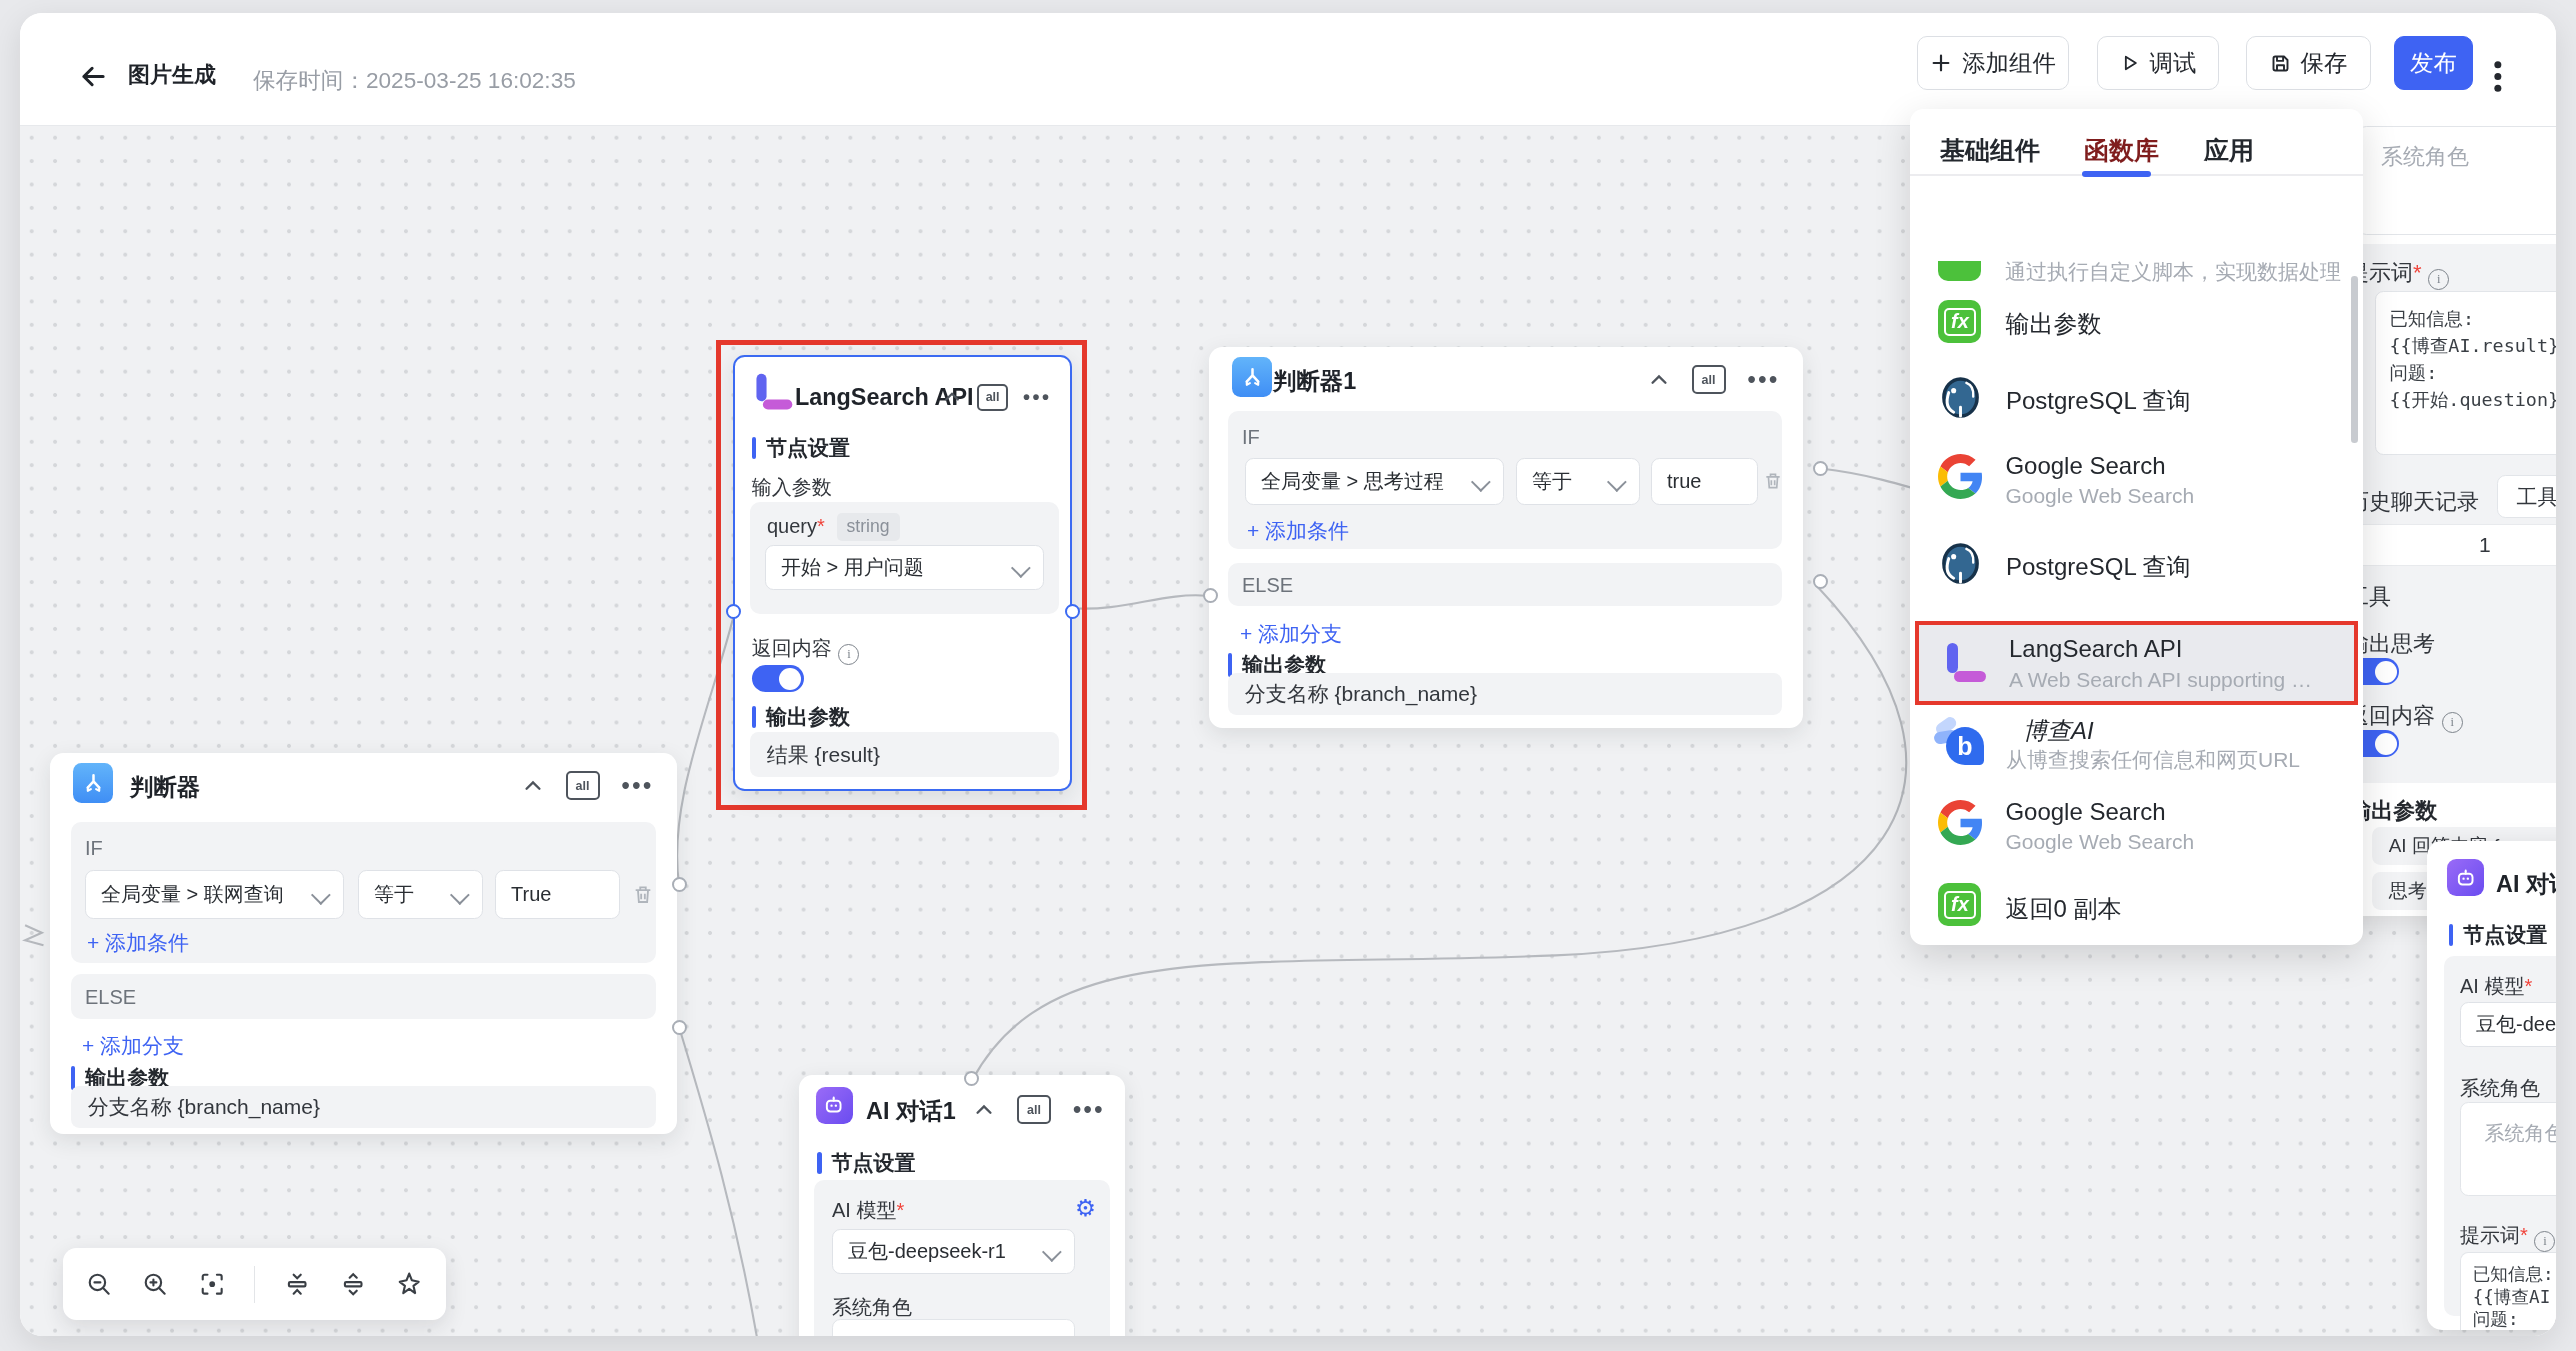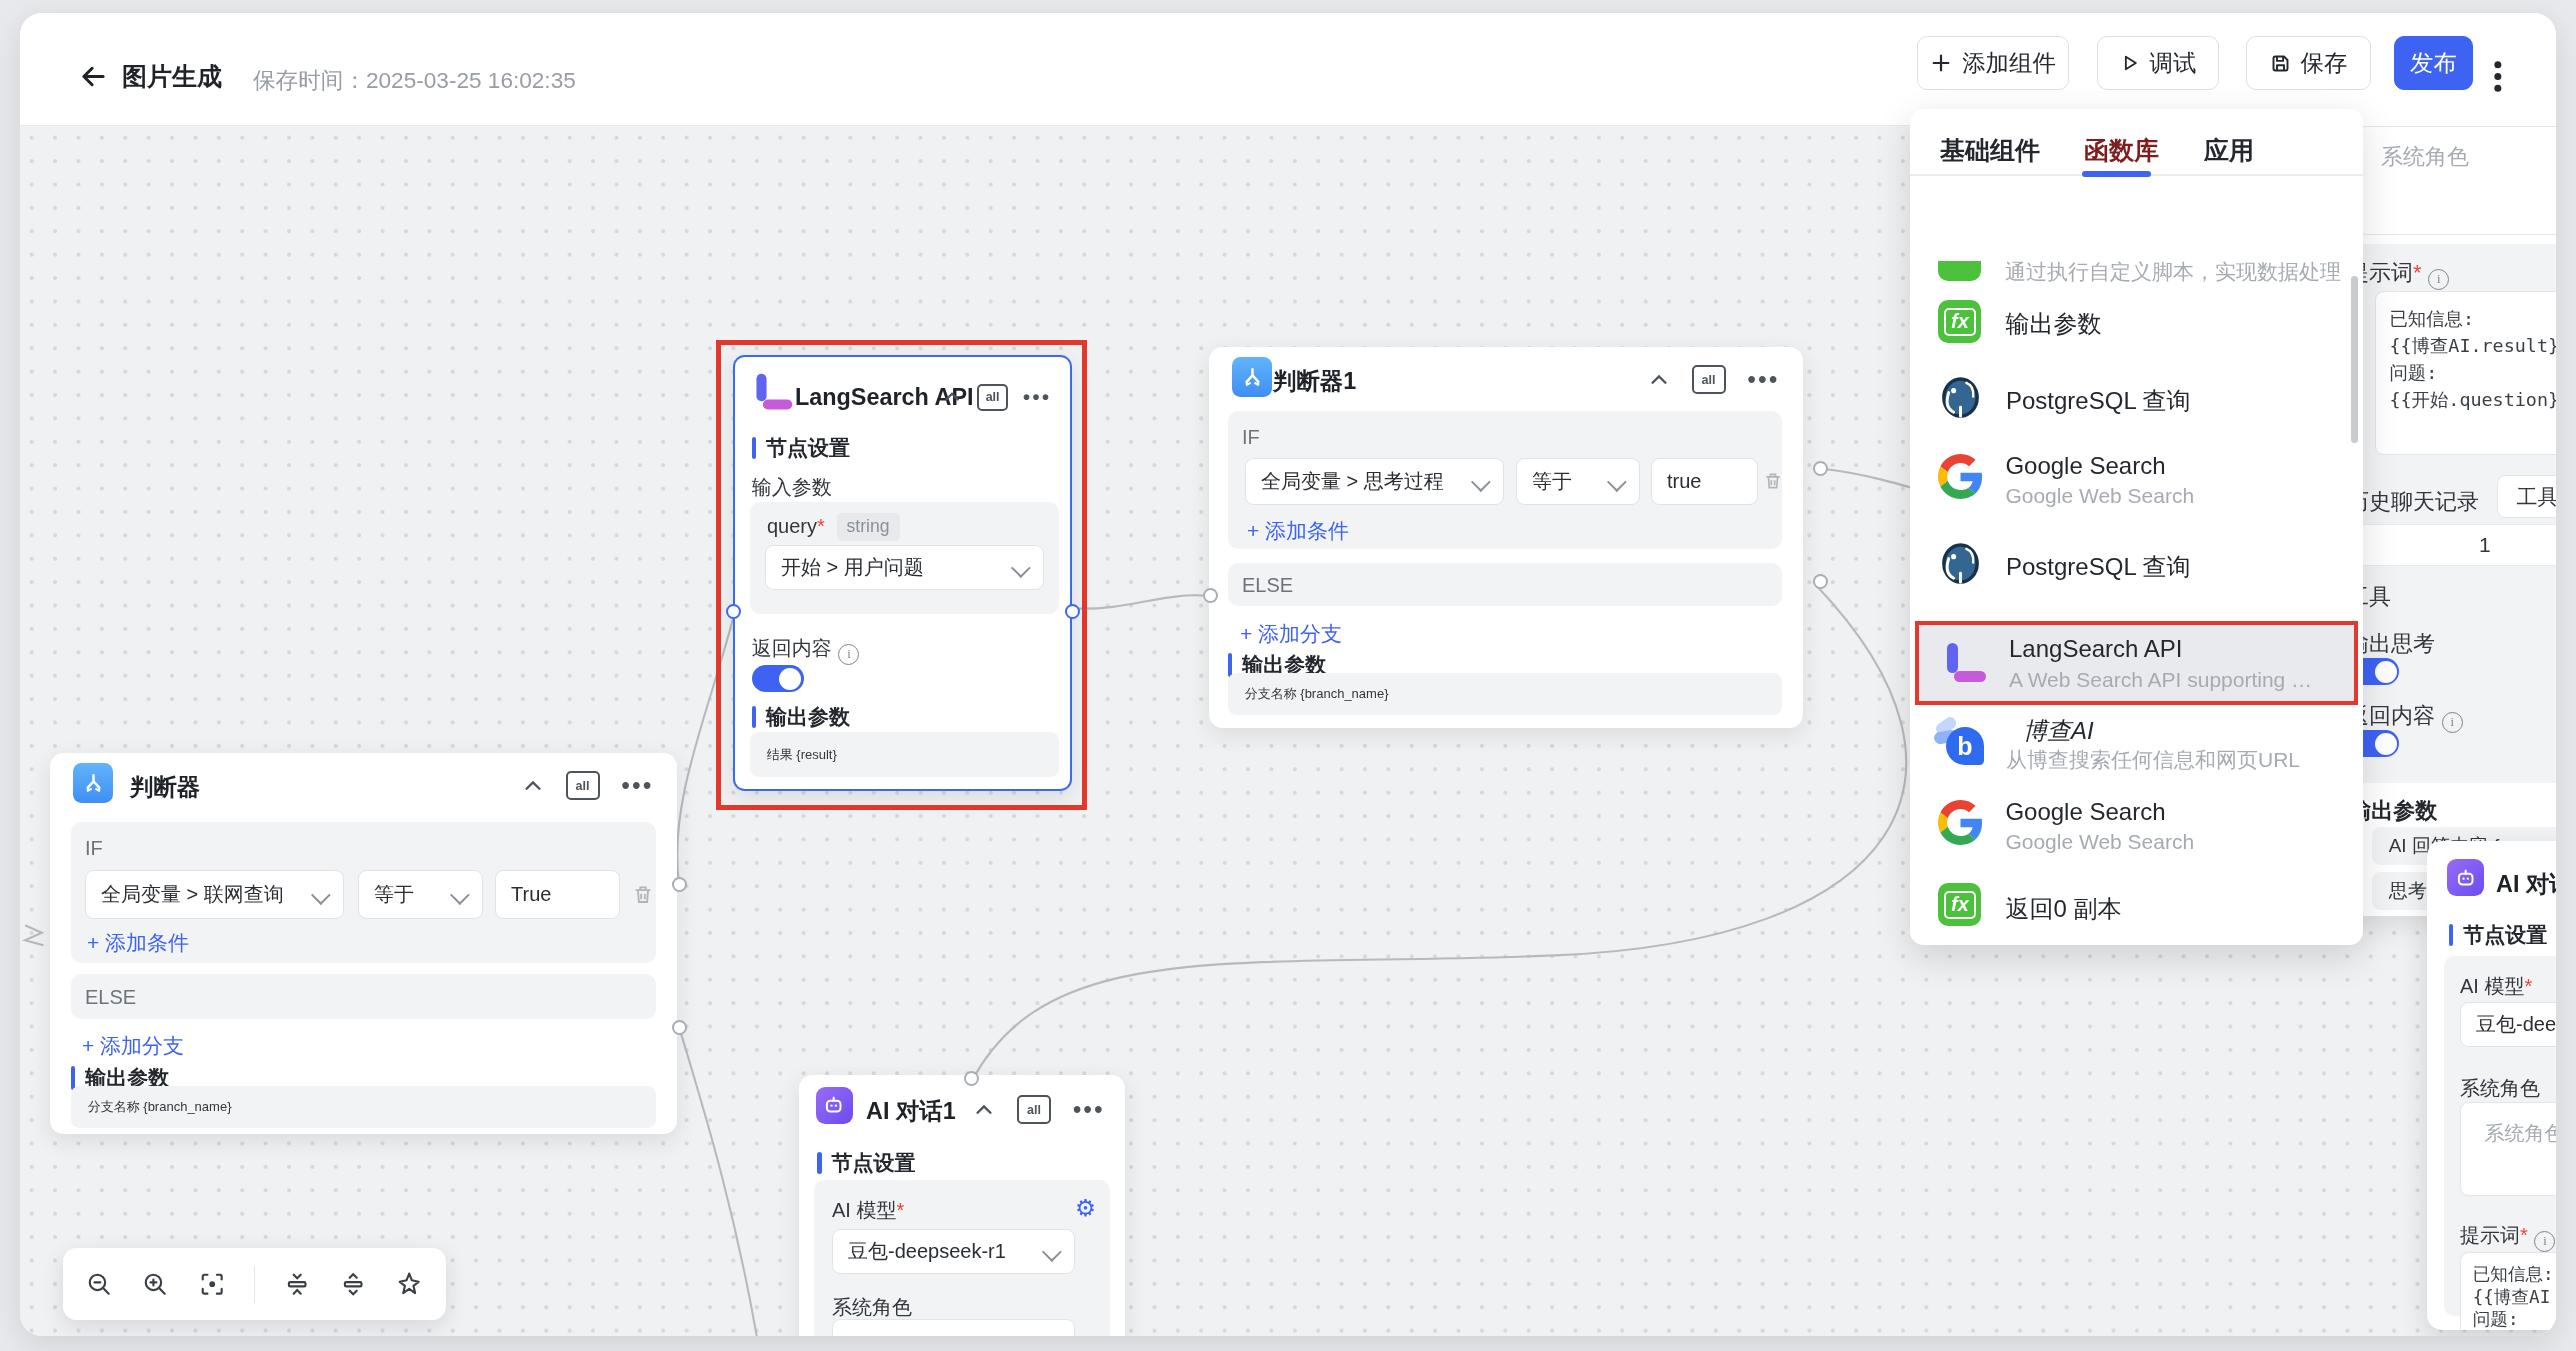--- a/index.html
+++ b/index.html
@@ -25,21 +25,21 @@
   .inp .grow{flex:1;white-space:nowrap;overflow:hidden;}
   .chev{width:11.7px;height:11.7px;border-right:2.1px solid #8a9099;border-bottom:2.1px solid #8a9099;transform:rotate(45deg);margin-left:8.4px;flex:0 0 auto;}
   .link{position:absolute;color:#3e63f3;font-size:21px;}
   .sechdr{position:absolute;display:flex;align-items:center;gap:10px;}
   .secbar{width:4.2px;height:23.4px;background:#3e63f3;border-radius:2.5px;}
   .sectxt{font-size:21px;font-weight:700;color:#24282e;}
   .label24{font-size:20px;color:#33373d;}
   .label26{font-size:22px;color:#33373d;}
   .placeholder{color:#a6abb3;}
   .req{color:#f0443b;}
-  .rowgray{position:absolute;background:#f2f3f5;border-radius:8.4px;display:flex;align-items:center;padding:0 16.7px;font-size:13px;color:#33373d;box-sizing:border-box;}
+  .rowgray{position:absolute;background:#f2f3f5;border-radius:8.4px;display:flex;align-items:center;padding:0 16.7px;font-size:21px;color:#33373d;box-sizing:border-box;}
   .toggle{position:absolute;width:52px;height:27px;border-radius:13.4px;background:#3e63f3;}
   .toggle .knob{position:absolute;right:2.5px;top:2.5px;width:22px;height:22px;border-radius:50%;background:#fff;}
   .infoi{display:inline-flex;width:19px;height:19px;border:1.7px solid #7d838b;border-radius:50%;align-items:center;justify-content:center;font-size:12.5px;color:#7d838b;font-family:"Liberation Serif",serif;vertical-align:-3.3px;margin-left:6.7px;}
   .typetag{background:#e7e9ec;color:#8a9099;font-size:17.6px;border-radius:5px;padding:3.3px 10px;margin-left:11.7px;}
   
   #topbar{position:absolute;left:20px;top:13.4px;width:2536px;height:112px;background:#fff;}
   .tbtn{position:absolute;height:54px;border:1.7px solid #dcdfe4;border-radius:10px;background:#fff;display:flex;align-items:center;justify-content:center;gap:10px;font-size:23.4px;color:#24282e;box-sizing:border-box;}
   .tbtn.primary{background:#3e63f3;border-color:#3e63f3;color:#fff;}
   
   #library{position:absolute;left:1910px;top:109px;width:453px;height:836px;background:#fff;border-radius:13.4px;box-shadow:0 11.7px 37px rgba(0,0,0,.14);overflow:hidden;}
@@ -356,21 +356,21 @@
         <div>问题:</div>
 
       </div>
     </div>
   </div>
 
   <div id="topbar">
     <svg class="abs" style="left:57px;top:47px;" width="33" height="33" viewBox="0 0 24 24" fill="none" stroke="#1f2329" stroke-width="2.2" stroke-linecap="round" stroke-linejoin="round">
             <path d="M19 12H5M11 6l-6 6 6 6"></path>
           </svg>
-    <div class="abs" style="left:102px;top:47px;font-size:25px;font-weight:700;font-family:Liberation Mono, monospace;">图片生成</div>
+    <div class="abs" style="left:108px;top:47px;font-size:22px;font-weight:700;font-family:Liberation Mono, monospace;">图片生成</div>
     <div class="abs" style="left:233px;top:52px;font-size:22.6px;color:#989da5;">保存时间：2025-03-25 16:02:35</div>
   </div>
   <div class="tbtn" style="left:1917px;top:36px;width:152px;">
     <svg width="22" height="22" viewBox="0 0 24 24" fill="none" stroke="#24282e" stroke-width="2.4" stroke-linecap="round">
             <path d="M12 4v16M4 12h16"></path>
           </svg>
     <span>添加组件</span>
   </div>
   <div class="tbtn" style="left:2097px;top:36px;width:122px;">
     <svg width="20" height="20" viewBox="0 0 24 24" fill="none" stroke="#24282e" stroke-width="2.2" stroke-linejoin="round">

